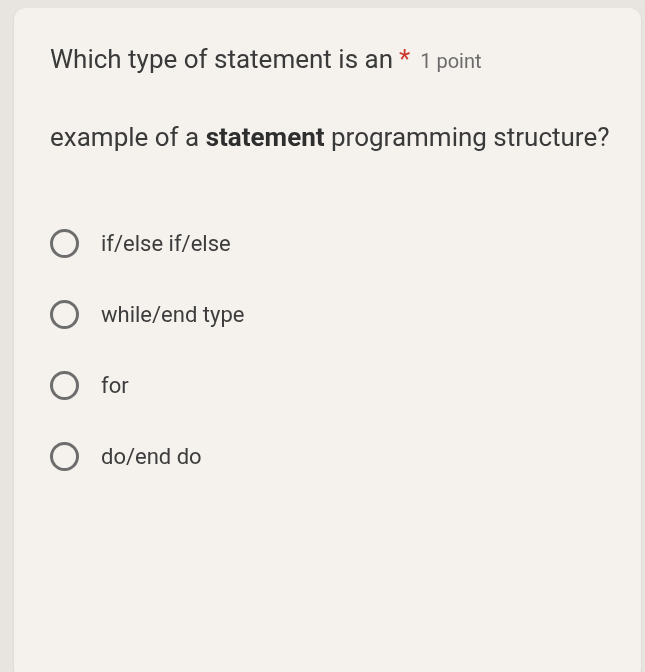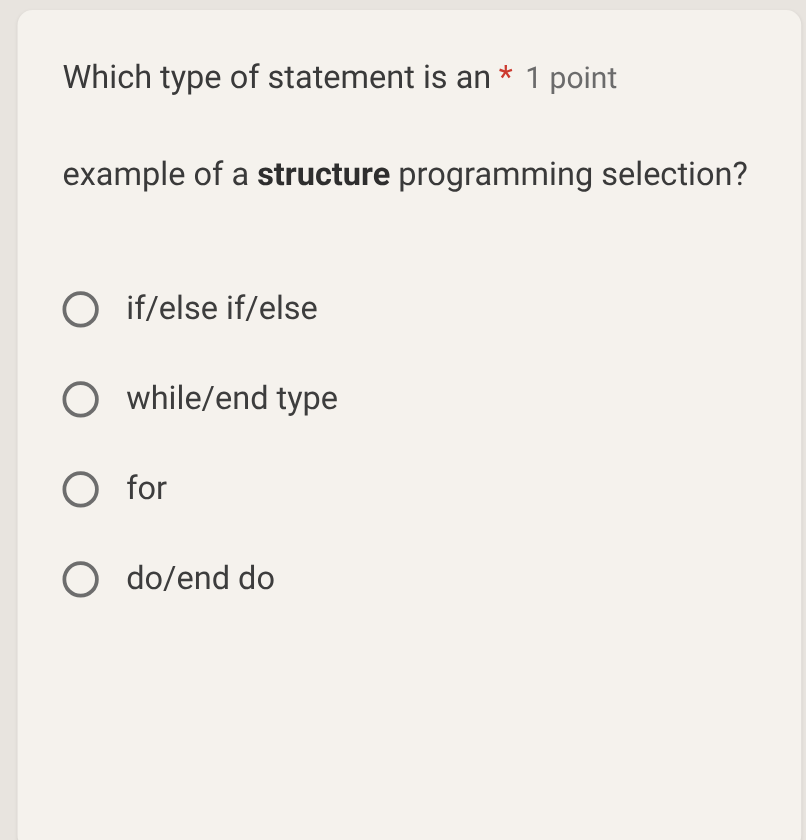--- a/index.html
+++ b/index.html
@@ -38,21 +38,21 @@
       font-weight: 700;
       color: #2e2e2e;
     }
     .required-asterisk {
       color: #cc3a2f;
       font-size: 26px;
       margin: 0 6px 0 2px;
     }
     .points {
       color: #6b6b6b;
-      font-size: 24px;
+      font-size: 20px;
       white-space: nowrap;
       padding-top: 4px;
     }
     .top-row {
       display: flex;
       align-items: baseline;
       gap: 4px;
     }
     .options {
       margin-top: 72px;
@@ -65,38 +65,38 @@
     }
     .radio-circle {
       width: 29px;
       height: 29px;
       border: 3px solid #6d6d6d;
       border-radius: 50%;
       flex-shrink: 0;
       margin-right: 22px;
     }
     .option-label {
-      font-size: 26px;
+      font-size: 22px;
       color: #3d3d3d;
       font-weight: 400;
     }
   </style>
 </head>
 <body>
 
 <div class="card">
   <div class="question-header">
     <div class="question-text">
       <span class="top-row">
         <span>Which type of statement is an</span>
         <span class="required-asterisk">*</span>
         <span class="points">1 point</span>
       </span>
       <br>
-      <span>example of a </span><span class="bold">structure</span><span> programming selection?</span>
+      <span>example of a </span><span class="bold">statement</span><span> programming structure?</span>
     </div>
   </div>
 
   <div class="options">
     <div class="option">
       <span class="radio-circle"></span>
       <span class="option-label">if/else if/else</span>
     </div>
     <div class="option">
       <span class="radio-circle"></span>

